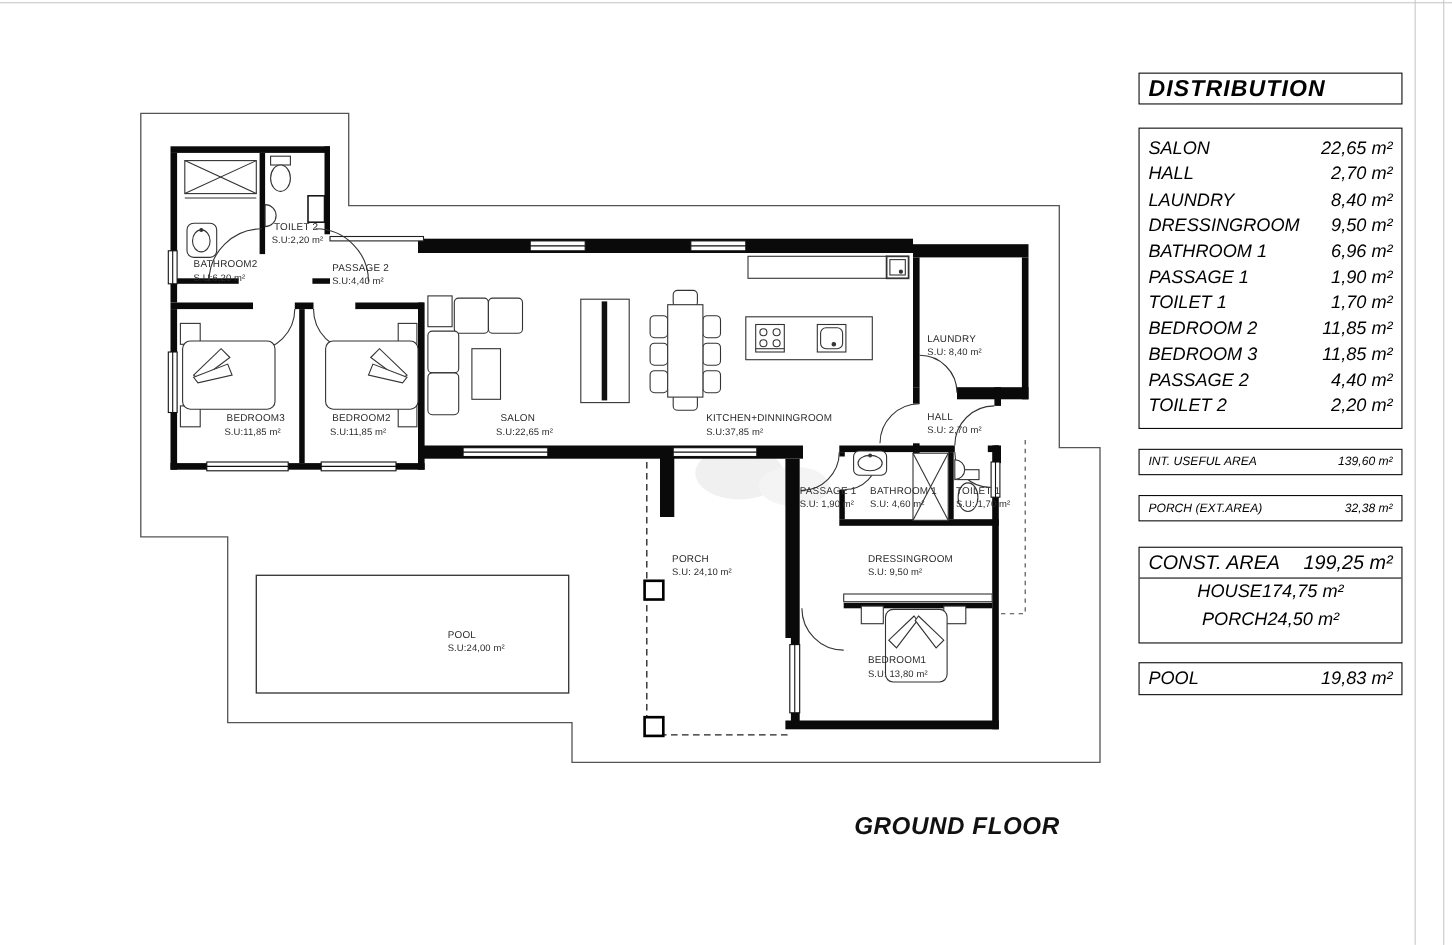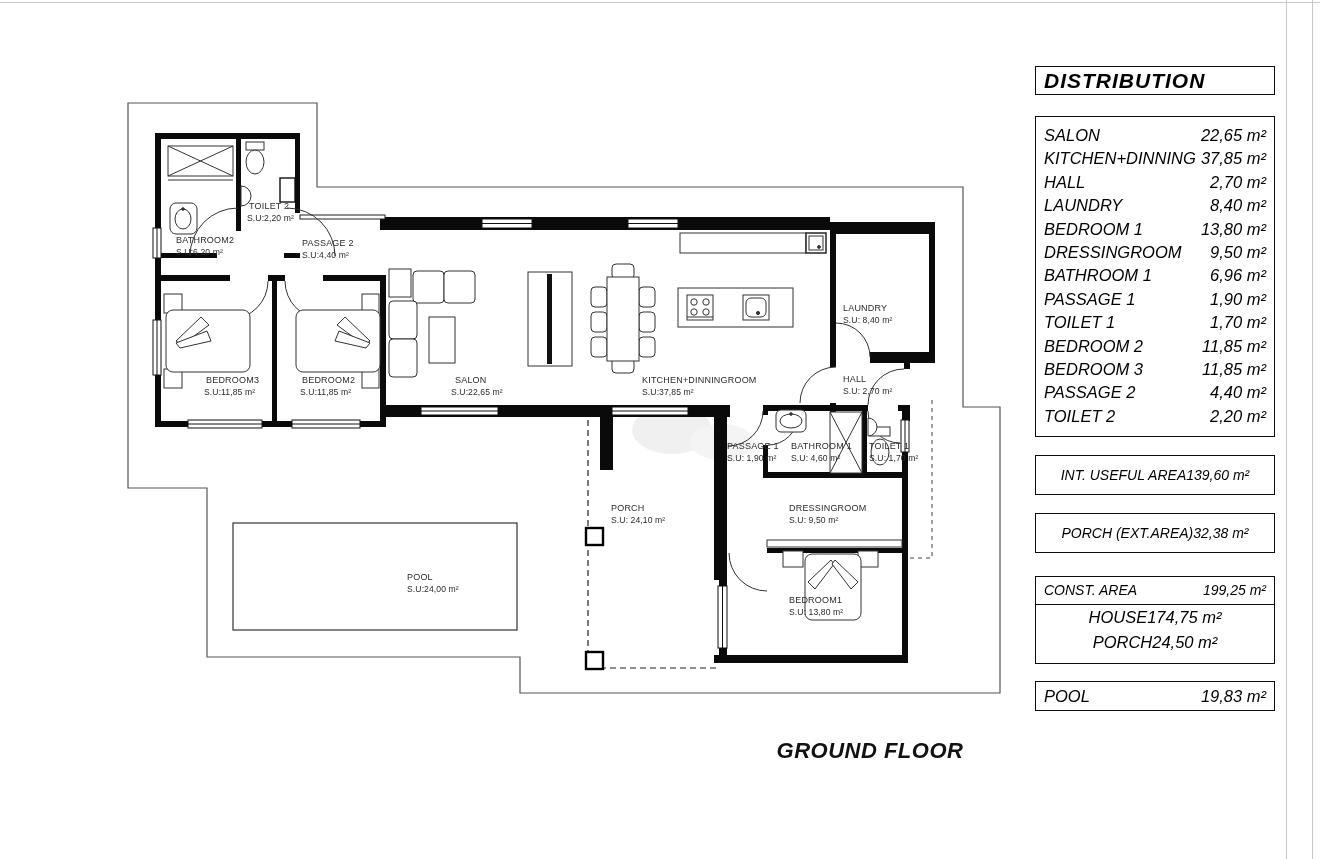--- a/index.html
+++ b/index.html
@@ -16,24 +16,24 @@
   .panel{position:absolute;left:1035px;top:66px;width:240px;color:#000;}
   .pbox{position:relative;background:#fff;border:1.5px solid #0c0c0c;box-sizing:border-box;}
   .pbox::after{content:"";position:absolute;left:7px;top:6px;width:100%;height:100%;
                border:1px solid #2b2b2b;background:#fff;z-index:-1;}
   .phead{height:29px;line-height:28px;padding:0 8px;font-size:21px;font-weight:bold;
          font-style:italic;letter-spacing:1px;}
   .prooms{margin-top:21px;padding:7px 8px 8px 8px;}
   .prow{display:flex;justify-content:space-between;font-style:italic;font-size:16.5px;
         line-height:23.4px;white-space:nowrap;}
   .prow .val{text-align:right;}
-  .psingle{margin-top:18px;height:40px;display:flex;justify-content:center;
-           align-items:center;padding:0 8px;font-style:italic;font-size:14px;white-space:nowrap;}
+  .psingle{margin-top:18px;height:24px;display:flex;justify-content:space-between;
+           align-items:center;padding:0 8px;font-style:italic;font-size:11px;white-space:nowrap;}
   .pconst{margin-top:23px;padding:0 8px 8px 8px;}
-  .pconst .crow1{display:flex;justify-content:space-between;font-style:italic;font-size:14px;
+  .pconst .crow1{display:flex;justify-content:space-between;font-style:italic;font-size:18px;
                  line-height:27px;border-bottom:1.5px solid #0c0c0c;margin:0 -8px;padding:0 8px;align-items:center;}
   .pconst .crow{display:flex;justify-content:center;font-style:italic;font-size:16.5px;
                 line-height:25px;white-space:nowrap;}
   .ppool{margin-top:17px;height:30px;display:flex;justify-content:space-between;
          align-items:center;padding:0 8px;font-style:italic;font-size:16.5px;}
 </style>
 </head>
 <body>
 
 <div class="sheet">
@@ -311,34 +311,26 @@
 
   <div class="panel">
     <div class="pbox phead">DISTRIBUTION</div>
 
     <div class="pbox prooms">
       <div class="prow">
           <span>SALON</span>
           <span class="val">22,65 m²</span>
         </div>
       <div class="prow">
-          <span>KITCHEN+DINNING</span>
-          <span class="val">37,85 m²</span>
-        </div>
-      <div class="prow">
           <span>HALL</span>
           <span class="val">2,70 m²</span>
         </div>
       <div class="prow">
           <span>LAUNDRY</span>
           <span class="val">8,40 m²</span>
-        </div>
-      <div class="prow">
-          <span>BEDROOM 1</span>
-          <span class="val">13,80 m²</span>
         </div>
       <div class="prow">
           <span>DRESSINGROOM</span>
           <span class="val">9,50 m²</span>
         </div>
       <div class="prow">
           <span>BATHROOM 1</span>
           <span class="val">6,96 m²</span>
         </div>
       <div class="prow">

